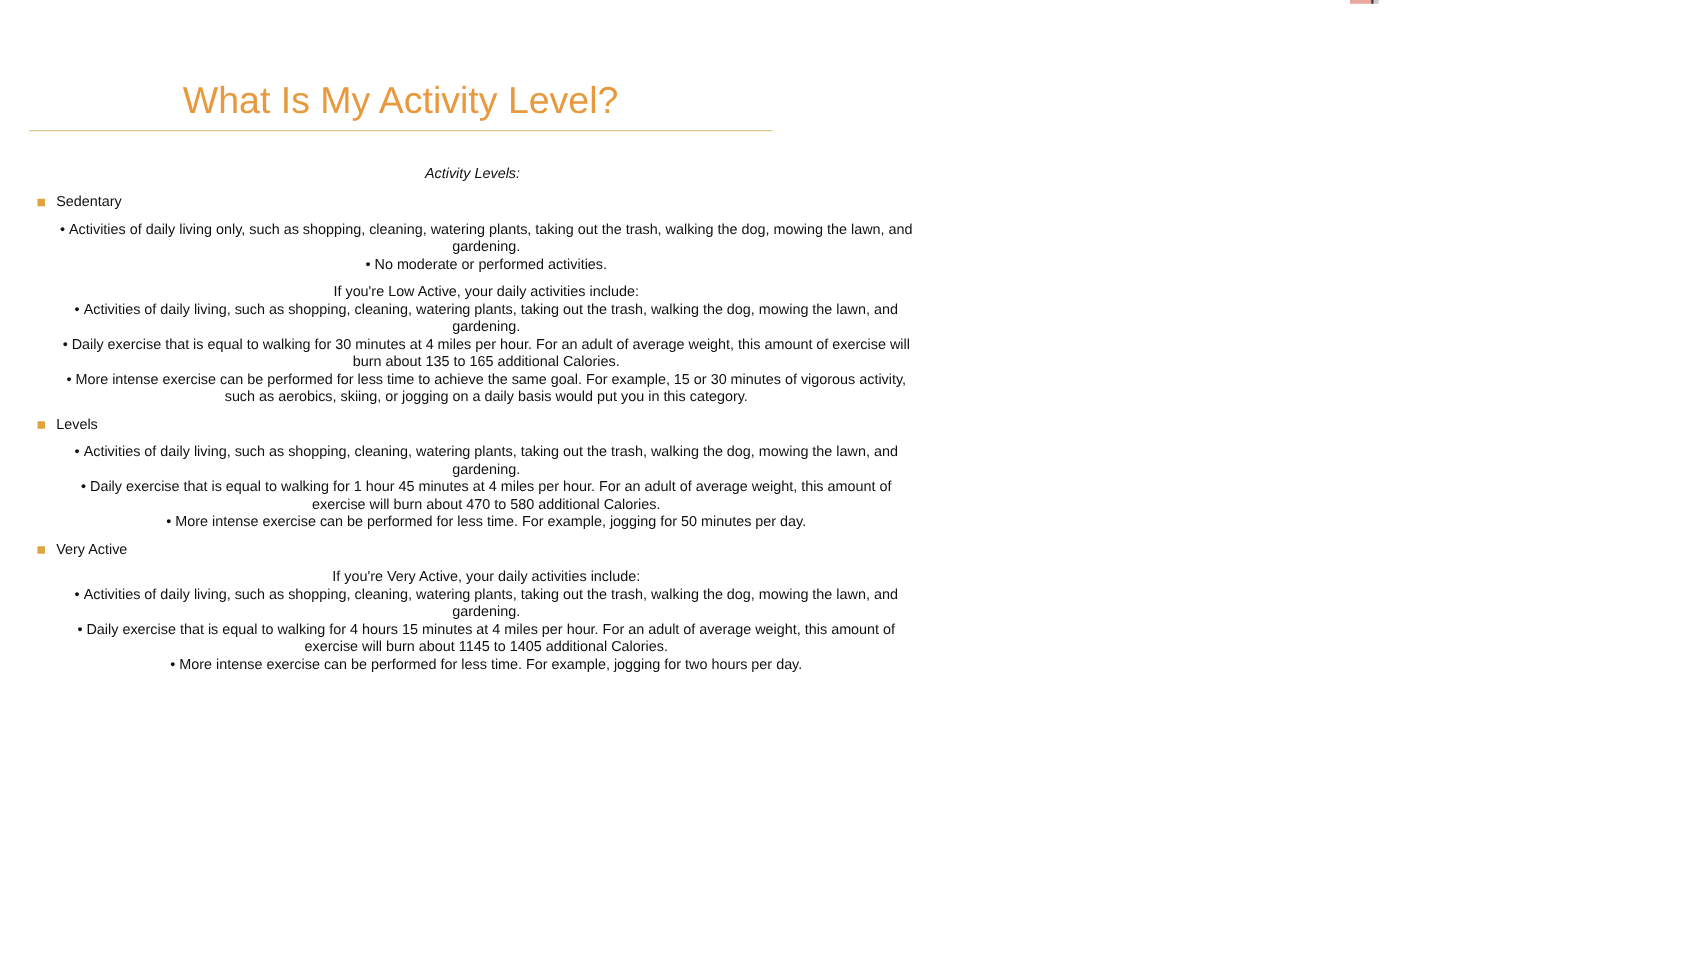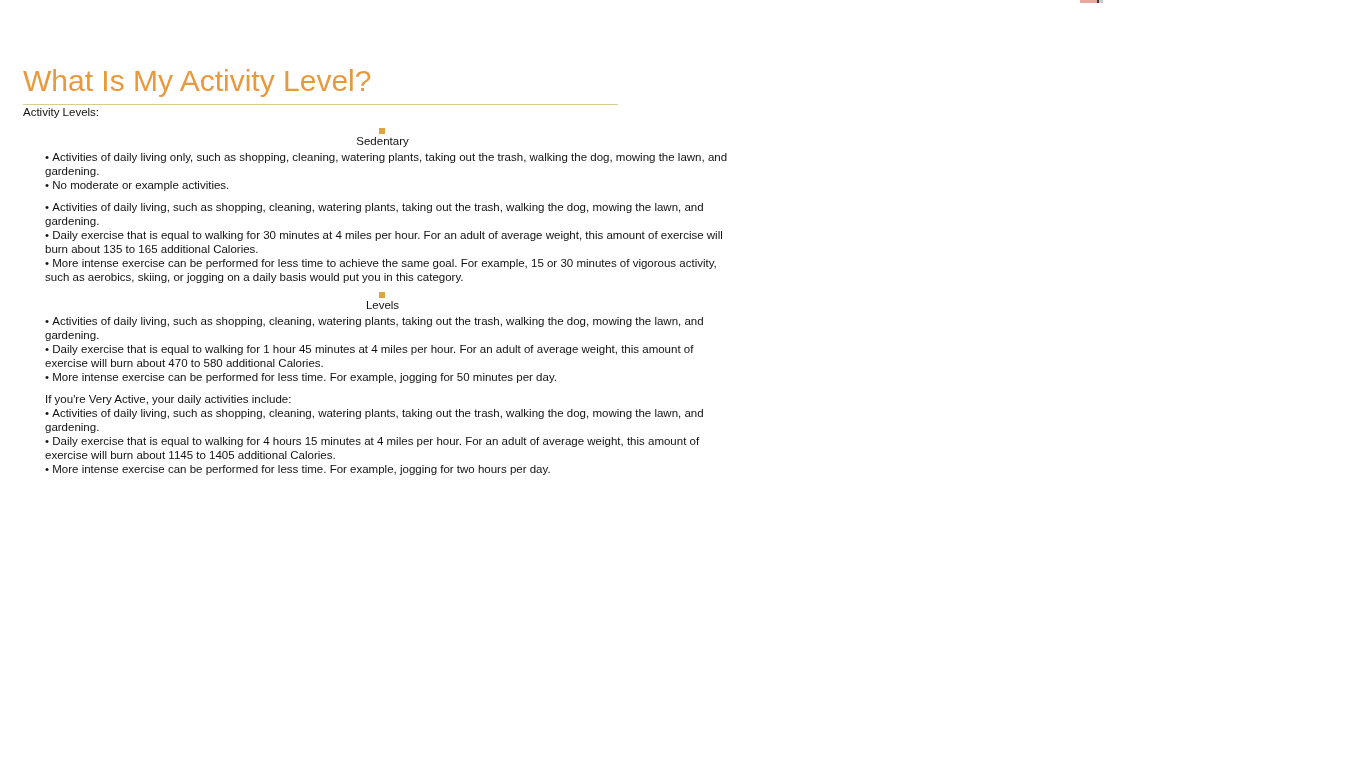--- a/index.html
+++ b/index.html
@@ -17,20 +17,21 @@
     background:#ffffff;
     font-family:"Liberation Sans", sans-serif;
     color:var(--body-text);
   }
   .page{
     position:relative;
     width:1108px;
     height:768px;
     overflow:hidden;
     background:#ffffff;
+    text-align:center;
   }
   
   .fragment{
     position:absolute;
     top:0;
     right:5px;
     width:23px;
     height:3px;
     display:flex;
   }
@@ -47,36 +48,36 @@
     margin:0;
     width:595px;
     font-size:30px;
     font-weight:normal;
     line-height:34px;
     color:var(--title-orange);
     padding-bottom:6px;
     border-bottom:1px solid var(--rule-tan);
   }
   .intro{
-    margin-top:0;
+    margin-top:27px;
     font-size:11.5px;
     line-height:14px;
+    font-style:italic;
   }
   .sections{
     margin-top:9px;
   }
   .section{
     margin-bottom:8px;
   }
   .section-head{
     display:flex;
     align-items:center;
     height:14px;
     margin-bottom:8px;
-    flex-direction:column;
   }
   .sq{
     width:6px;
     height:6px;
     margin-left:7px;
     background:var(--bullet-orange);
     flex:0 0 auto;
   }
   .section-label{
     margin-left:9px;
@@ -108,45 +109,50 @@
     <h1 class="title">What Is My Activity Level?</h1>
     <div class="intro">Activity Levels:</div>
     <div class="sections">
   <div class="section">
     <div class="section-head">
       <span class="sq"></span>
       <span class="section-label">Sedentary</span>
     </div>
     <div class="section-body">
     <div class="bline">Activities of daily living only, such as shopping, cleaning, watering plants, taking out the trash, walking the dog, mowing the lawn, and gardening.</div>
-            <div class="bline">No moderate or example activities.</div>
+            <div class="bline">No moderate or performed activities.</div>
           </div>
   </div>
 
   <div class="section">
     <div class="section-body">
+      <div class="lead">If you're Low Active, your daily activities include:</div>
     <div class="bline">Activities of daily living, such as shopping, cleaning, watering plants, taking out the trash, walking the dog, mowing the lawn, and gardening.</div>
             <div class="bline">Daily exercise that is equal to walking for 30 minutes at 4 miles per hour. For an adult of average weight, this amount of exercise will burn about 135 to 165 additional Calories.</div>
             <div class="bline">More intense exercise can be performed for less time to achieve the same goal. For example, 15 or 30 minutes of vigorous activity, such as aerobics, skiing, or jogging on a daily basis would put you in this category.</div>
           </div>
   </div>
 
   <div class="section">
     <div class="section-head">
       <span class="sq"></span>
       <span class="section-label">Levels</span>
     </div>
     <div class="section-body">
     <div class="bline">Activities of daily living, such as shopping, cleaning, watering plants, taking out the trash, walking the dog, mowing the lawn, and gardening.</div>
             <div class="bline">Daily exercise that is equal to walking for 1 hour 45 minutes at 4 miles per hour. For an adult of average weight, this amount of exercise will burn about 470 to 580 additional Calories.</div>
             <div class="bline">More intense exercise can be performed for less time. For example, jogging for 50 minutes per day.</div>
           </div>
   </div>
 
   <div class="section">
+    <div class="section-head">
+      <span class="sq"></span>
+      <span class="section-label">Very Active</span>
+    </div>
     <div class="section-body">
       <div class="lead">If you're Very Active, your daily activities include:</div>
     <div class="bline">Activities of daily living, such as shopping, cleaning, watering plants, taking out the trash, walking the dog, mowing the lawn, and gardening.</div>
             <div class="bline">Daily exercise that is equal to walking for 4 hours 15 minutes at 4 miles per hour. For an adult of average weight, this amount of exercise will burn about 1145 to 1405 additional Calories.</div>
             <div class="bline">More intense exercise can be performed for less time. For example, jogging for two hours per day.</div>
           </div>
   </div>
 </div>
   </div>
 

